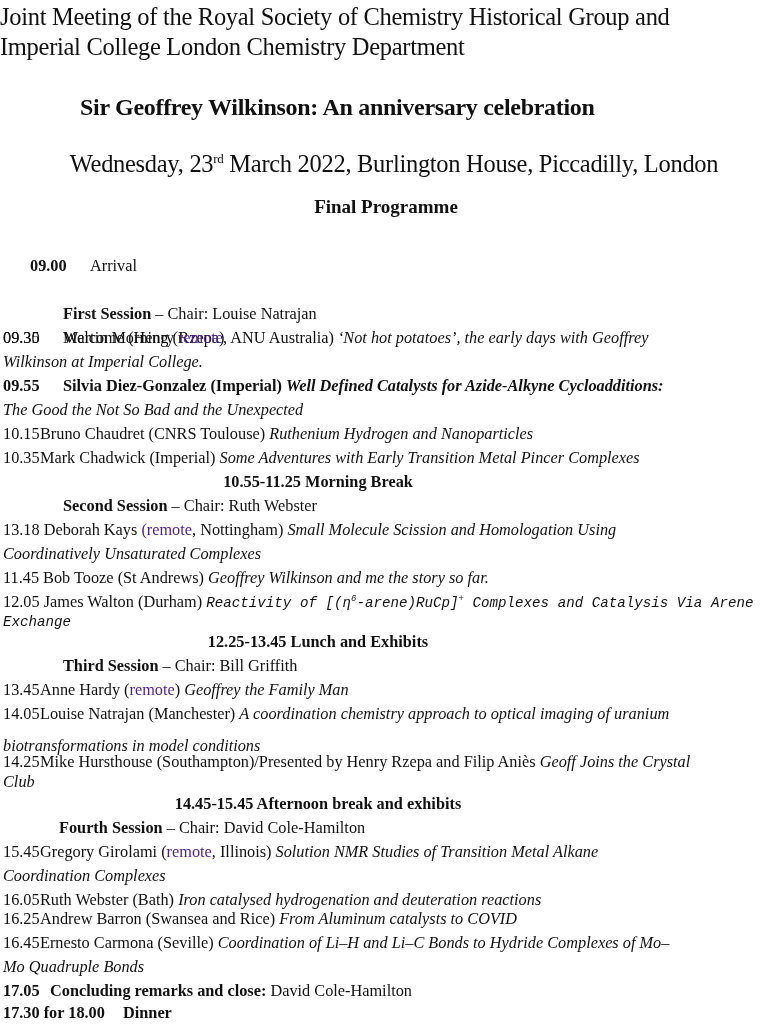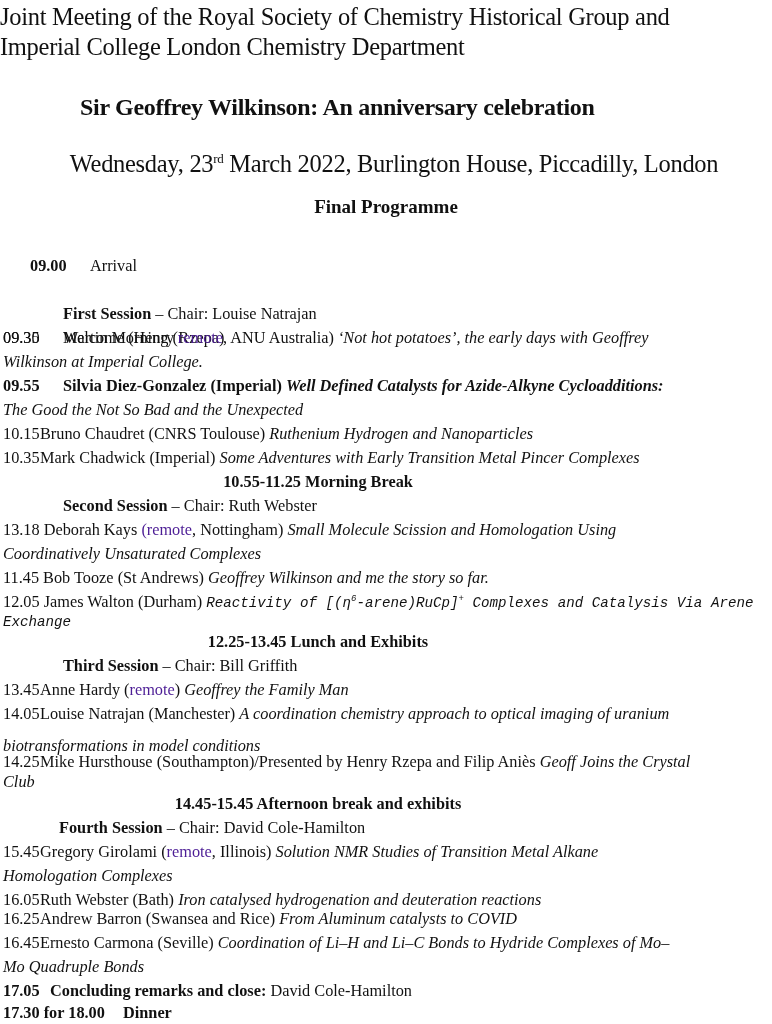--- a/index.html
+++ b/index.html
@@ -125,21 +125,21 @@
 
   <div class="line b center" style="top:794px;">14.45-15.45 Afternoon break and exhibits</div>
 
   <div class="line" style="top:818px; padding-left:56px;">
     <span class="b">Fourth Session</span><span> – Chair: David Cole-Hamilton</span>
   </div>
 
   <div class="line" style="top:842px;">
     <span style="display:inline-block;width:37px;">15.45</span><span>Gregory Girolami (</span><span class="red">remote</span><span>, Illinois)  </span><span class="i">Solution NMR Studies of Transition Metal Alkane</span>
   </div>
-  <div class="line i" style="top:866px;">Homologation Complexes</div>
+  <div class="line i" style="top:866px;">Coordination Complexes</div>
 
   <div class="line" style="top:890px;">
     <span style="display:inline-block;width:37px;">16.05</span><span>Ruth Webster (Bath) </span><span class="i">Iron catalysed hydrogenation and deuteration reactions</span>
   </div>
 
   <div class="line" style="top:909px;">
     <span style="display:inline-block;width:37px;">16.25</span><span>Andrew Barron (Swansea and Rice) </span><span class="i">From Aluminum catalysts to COVID</span>
   </div>
 
   <div class="line" style="top:933px;">

